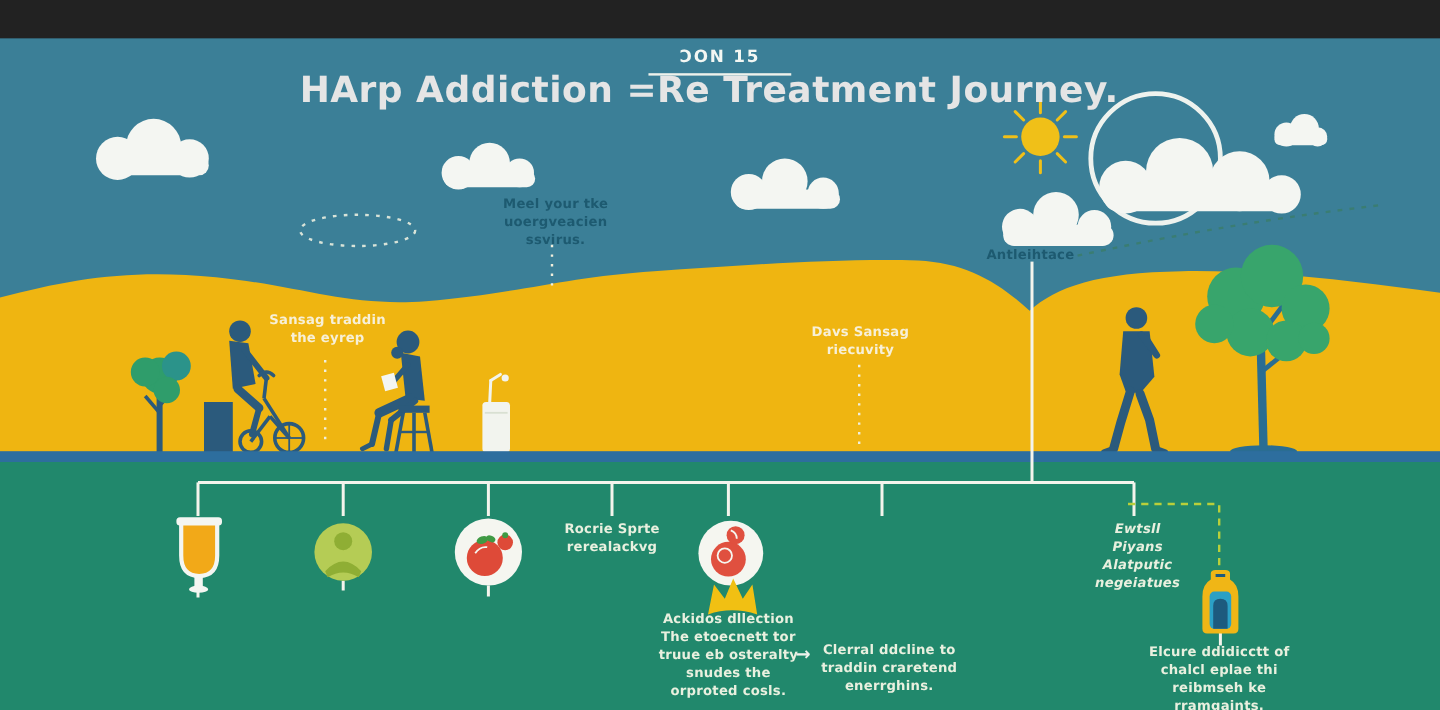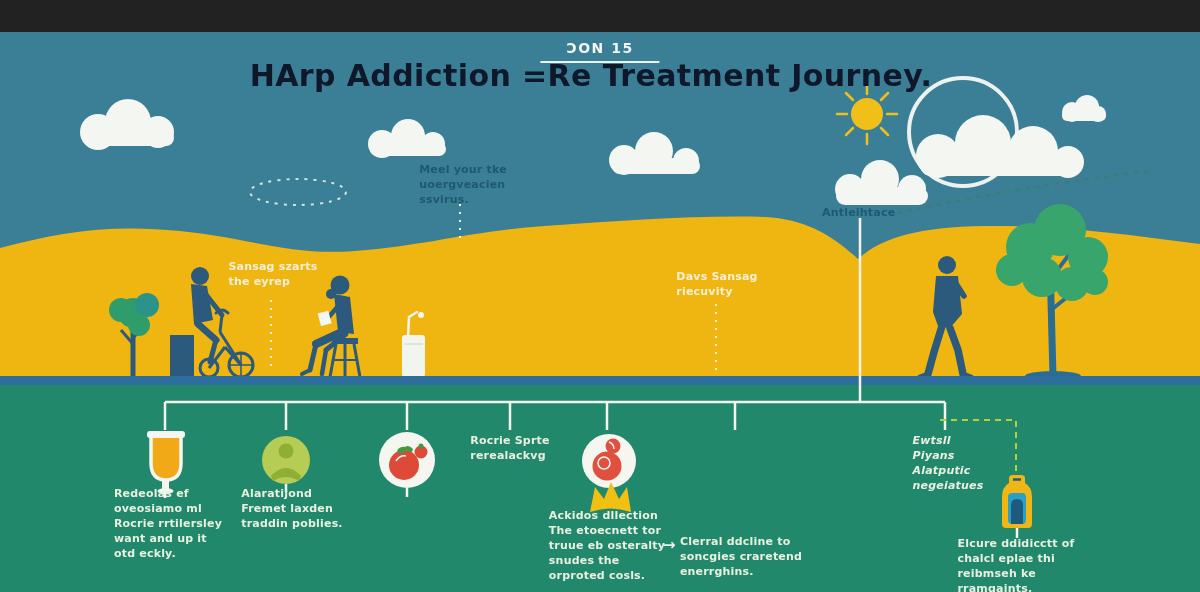--- a/index.html
+++ b/index.html
@@ -2,36 +2,36 @@
 <html><head>
 <meta charset="utf-8">
 <style>
   html,body{margin:0;padding:0;background:#222;}
   .stage{
     position:relative;width:1200px;height:592px;overflow:hidden;
     font-family:"DejaVu Sans",sans-serif;background:#3b7f97;margin-top:32px;
   }
   .scene-svg{position:absolute;left:0;top:0;width:1200px;height:592px;}
   .lbl{
-    position:absolute;font-weight:bold;
+    position:absolute;font-weight:bold;text-align:center;
     transform:translateX(-50%);white-space:pre-line;line-height:1.36;
     letter-spacing:.2px;font-size:11px;
   }
   .lbl-cream{color:#f7f0d8;}
   .lbl-dark{color:#1d5a70;}
   .lbl-light{color:#e9f0df;}
   .lbl-left{transform:none;text-align:right;white-space:nowrap;}
   .badge{
     position:absolute;left:600px;top:8px;transform:translateX(-50%);
     color:#f3f7f3;font-weight:bold;font-size:14px;letter-spacing:1.5px;
     padding:0 26px 5px;border-bottom:2.5px solid #eef2ec;white-space:nowrap;
   }
   .title{
     position:absolute;left:591px;top:26px;transform:translateX(-50%);
-    color:#0f172a;font-weight:bold;font-size:30px;letter-spacing:.4px;white-space:nowrap;
+    color:#e5e5e5;font-weight:bold;font-size:30px;letter-spacing:.4px;white-space:nowrap;
   }
   .arrow{
     position:absolute;left:663px;top:504px;color:#eef2ec;
     font-size:15px;font-weight:bold;
   }
   .credit{
     position:absolute;left:1142px;top:562px;transform:translateX(-50%);
     color:#e5e5e5;font-weight:bold;font-size:12px;letter-spacing:.4px;white-space:nowrap;
   }
 </style>
@@ -251,49 +251,41 @@
     </g>
   </svg>
 
   <div class="badge">ƆON 15</div>
   <div class="title">HArp Addiction =Re Treatment Journey.</div>
 
   <div class="lbl lbl-dark" style="left:463px;top:131px;">Meel your tke
 uoergveacien
 ssvirus.</div>
   <div class="lbl lbl-dark lbl-left" style="left:822px;top:174px;">Antleihtace</div>
-  <div class="lbl lbl-cream" style="left:273px;top:228px;">Sansag szarts
+  <div class="lbl lbl-cream" style="left:273px;top:228px;">Sansag traddin
 the eyrep</div>
   <div class="lbl lbl-cream" style="left:717px;top:238px;">Davs Sansag
 riecuvity</div>
 
-  <div class="lbl lbl-light" style="left:168px;top:455px;">Redeolas ef
-oveosiamo ml
-Rocrie rrtilersley
-want and up it
-otd eckly.</div>
-  <div class="lbl lbl-light" style="left:292px;top:455px;">Alaratijond
-Fremet laxden
-traddin poblies.</div>
   <div class="lbl lbl-light" style="left:510px;top:402px;">Rocrie Sprte
 rerealackvg</div>
   <div class="lbl lbl-light" style="left:607px;top:477px;">Ackidos dllection
 The etoecnett tor
 truue eb osteralty
 snudes the
 orproted cosls.</div>
   <div class="lbl lbl-light" style="left:948px;top:402px;font-style:italic;">Ewtsll
 Piyans
 Alatputic
 negeiatues</div>
   <div class="lbl lbl-light" style="left:1016px;top:505px;">Elcure ddidicctt of
 chalcl eplae thi
 reibmseh ke
 rramgaints.</div>
 
   <div class="arrow">→</div>
   <div class="lbl lbl-light" style="left:741px;top:503px;">Clerral ddcline to
-soncgies craretend
+traddin craretend
 enerrghins.</div>
 
   <div class="credit">Epcaigh ıthy</div>
 
 </div>
 
 </body></html>

